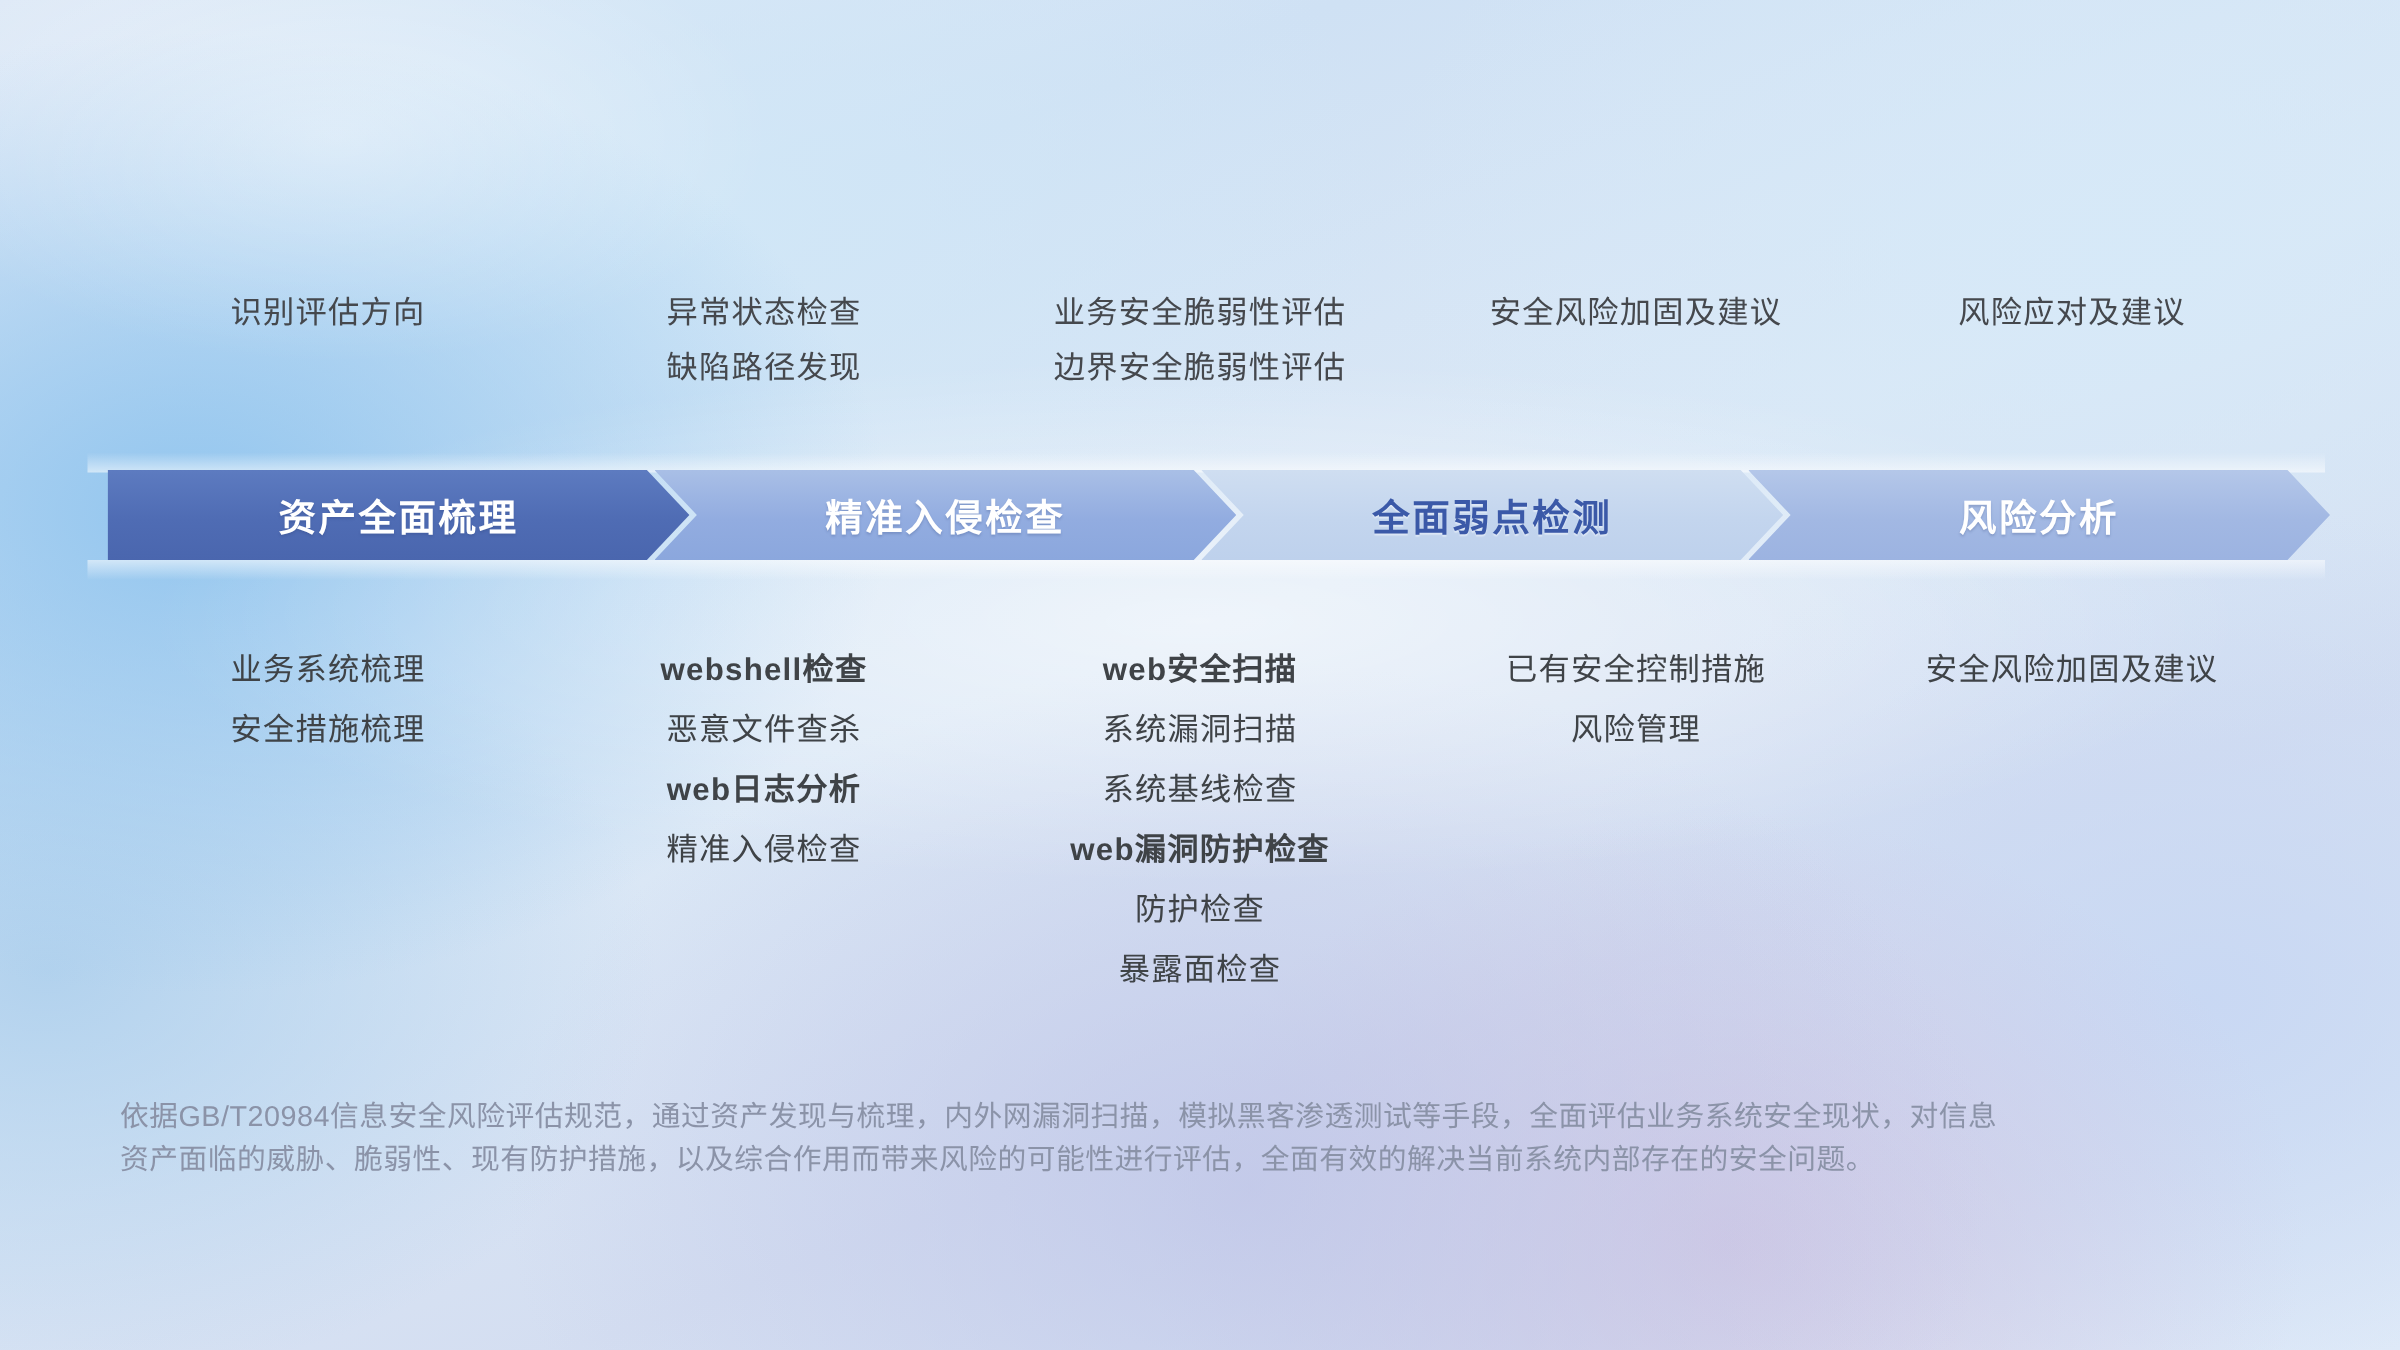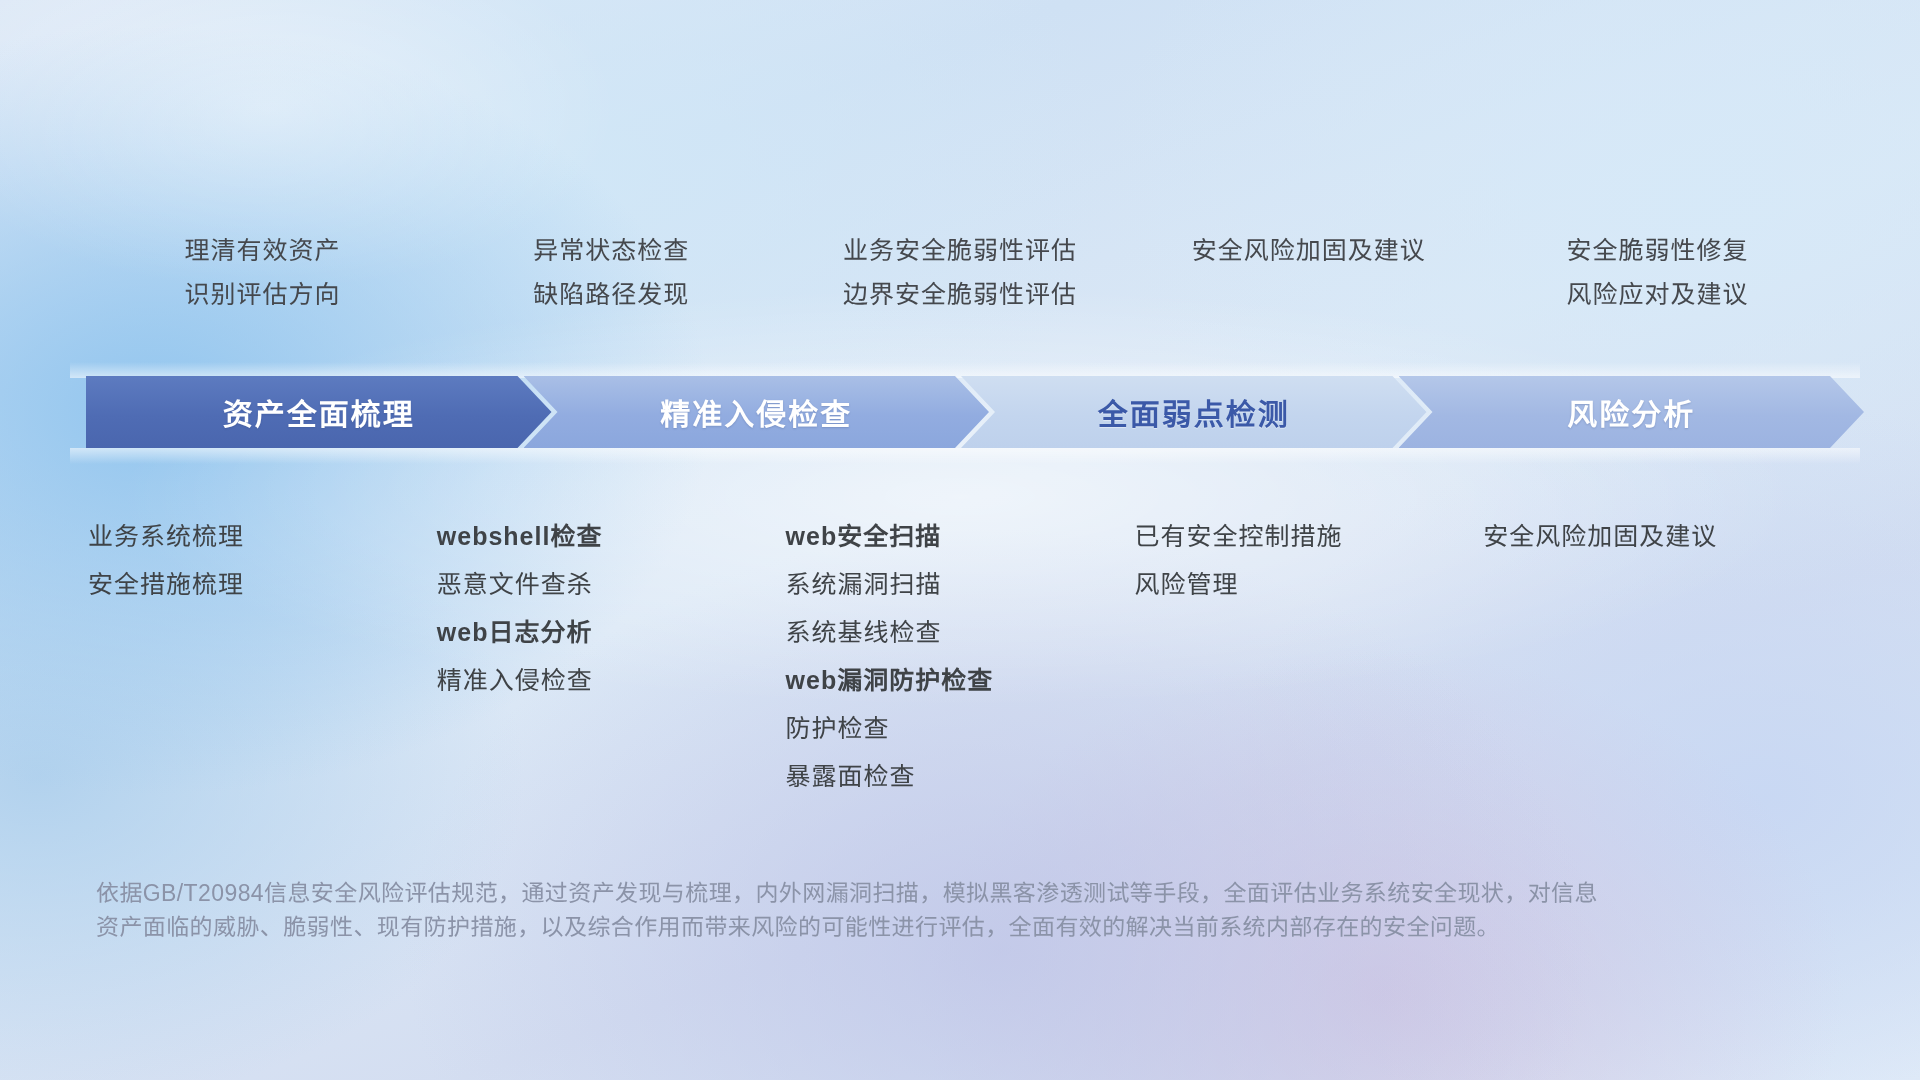--- a/index.html
+++ b/index.html
@@ -122,21 +122,21 @@
     pointer-events: none;
   }
   #band-glow-top    { top: 362px; background: linear-gradient(180deg, rgba(255,255,255,0.0), rgba(255,255,255,0.55)); }
   #band-glow-bottom { top: 448px; background: linear-gradient(180deg, rgba(255,255,255,0.55), rgba(255,255,255,0.0)); }
 
   
   #bottom-row {
     top: 512px;
   }
   .bottom-cell {
-    text-align: left;
+    text-align: center;
     color: #3f4347;
     font-size: 25px;
     line-height: 48px;
     letter-spacing: 1px;
     white-space: nowrap;
   }
   .bottom-cell .line { display: block; }
   .bottom-cell .line.strong { font-weight: bold; }
 
   
@@ -155,36 +155,34 @@
 </head>
 <body>
 
 <div id="bg-root"></div>
 <div id="bg-haze"></div>
 
 <div id="stage">
 
   <div class="row" id="top-row">
     <div class="top-cell">
-      <span class="line">理清有效资产</span>
       <span class="line">识别评估方向</span>
     </div>
     <div class="top-cell">
       <span class="line">异常状态检查</span>
       <span class="line">缺陷路径发现</span>
     </div>
     <div class="top-cell">
       <span class="line">业务安全脆弱性评估</span>
       <span class="line">边界安全脆弱性评估</span>
     </div>
     <div class="top-cell">
       <span class="line">安全风险加固及建议</span>
     </div>
     <div class="top-cell">
-      <span class="line">安全脆弱性修复</span>
       <span class="line">风险应对及建议</span>
     </div>
   </div>
 
   <div id="band-glow-top"></div>
 
   <div id="arrow-band">
     <div class="chev c1">
       <span class="chev-label">资产全面梳理</span>
     </div>

